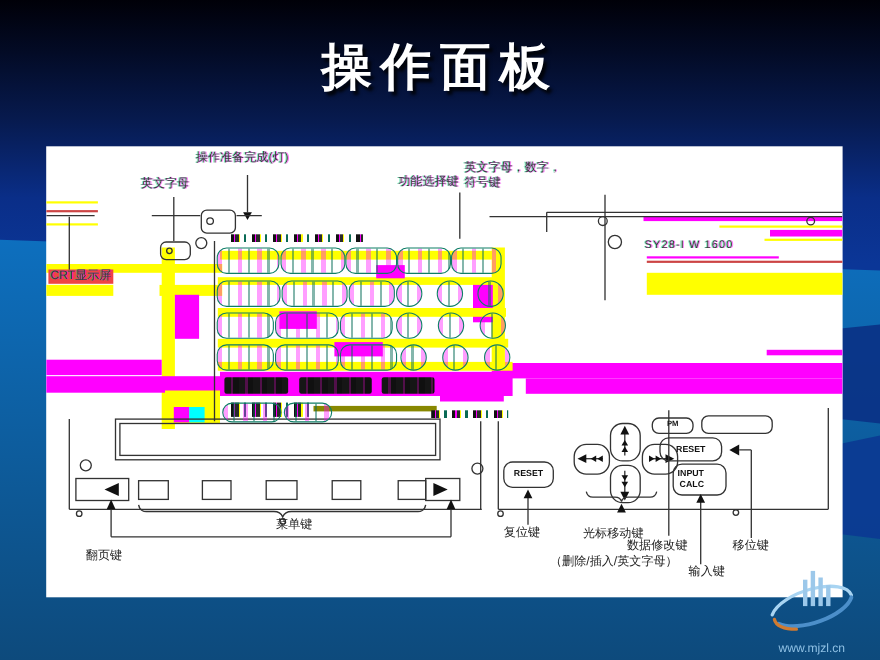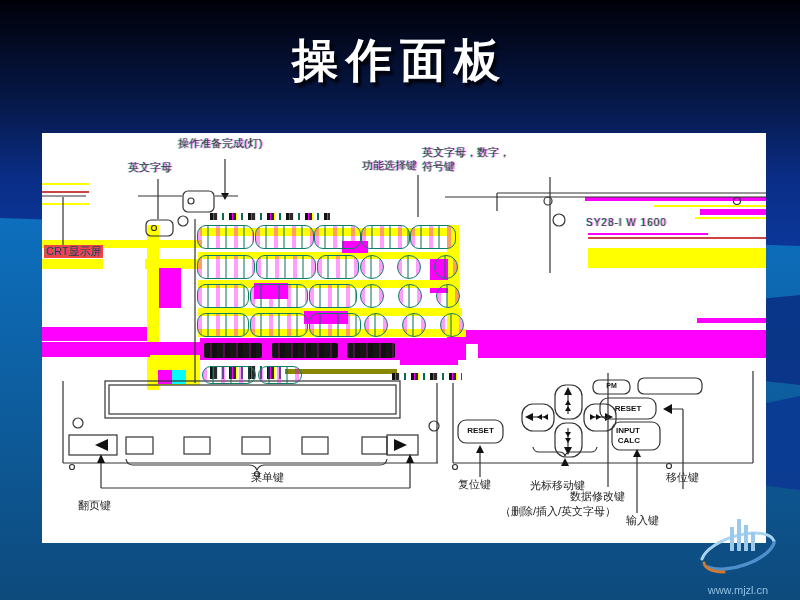--- a/index.html
+++ b/index.html
@@ -227,21 +227,21 @@
   <div class="flabel glitchtxt" style="left:380px;top:27px;">符号键</div>
   <div class="flabel glitchtxt" style="left:2px;top:112px;background:#ef4444;padding:0 2px;">CRT显示屏</div>
   <div class="flabel glitchtxt" style="left:544px;top:84px;font-size:10px;letter-spacing:1px;">SY28-I W 1600</div>
   <div class="flabel" style="left:192px;top:338px;margin-left:17px;">菜单键</div>
   <div class="flabel" style="left:36px;top:366px;">翻页键</div>
   <div class="flabel" style="left:416px;top:346px;font-family:Liberation Mono, monospace;">复位键</div>
   <div class="flabel" style="left:488px;top:346px;">光标移动键</div>
   <div class="flabel" style="left:528px;top:357px;">数据修改键</div>
   <div class="flabel" style="left:458px;top:372px;">（删除/插入/英文字母）</div>
   <div class="flabel" style="left:584px;top:381px;">输入键</div>
-  <div class="flabel" style="left:624px;top:338px;text-align:right;">移位键</div>
+  <div class="flabel" style="left:624px;top:357px;text-align:right;">移位键</div>
 
   <div class="btntxt" style="left:416px;top:293px;width:45px;">RESET</div>
   <div class="btntxt" style="left:558px;top:271px;width:56px;">RESET</div>
   <div class="btntxt" style="left:570px;top:293px;width:28px;text-align:right;">
     <span>INPUT</span><br>
     <span>CALC</span>
   </div>
   <div class="btntxt" style="left:551px;top:249px;width:37px;font-size:7px;">PM</div>
 </div>
 

